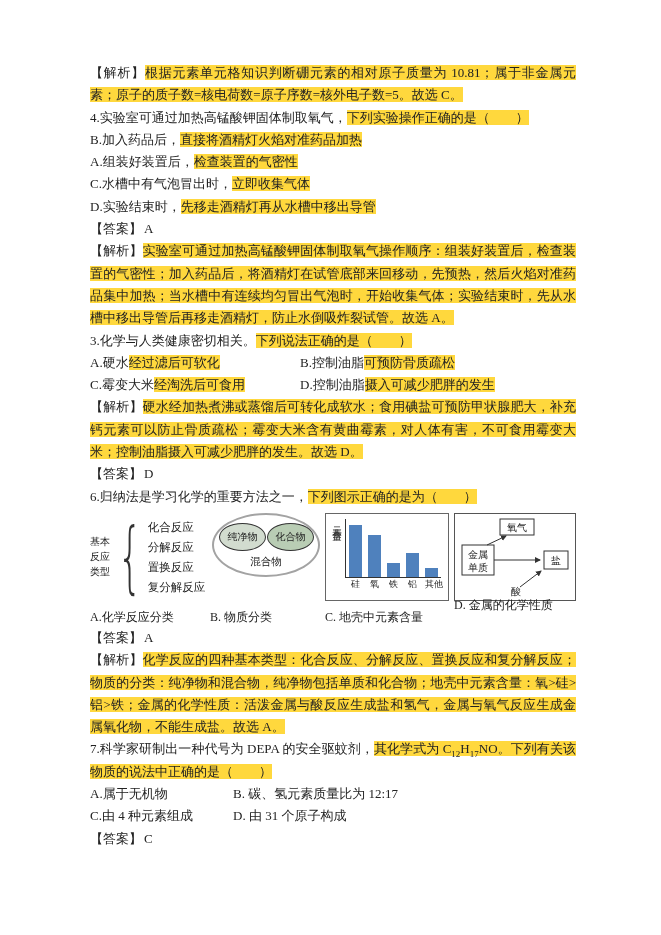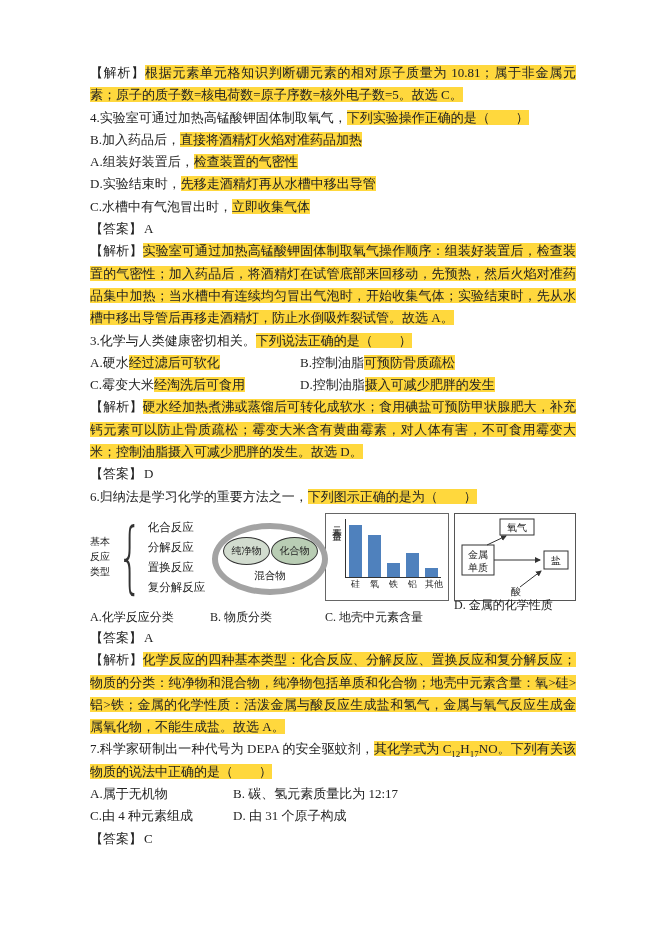--- a/index.html
+++ b/index.html
@@ -20,22 +20,22 @@
   .panel { display:flex; flex-direction:column; }
   .caption { font-size:12px; line-height:14px; margin-top:9px; white-space:nowrap; }
 
   .pA-body { display:flex; align-items:center; height:88px; }
   .pA-side { font-size:10px; line-height:15px; }
   .pA-brace { font-family:"DejaVu Sans",sans-serif; font-size:78px; font-weight:200;
               line-height:80px; transform:scaleX(0.5); margin:0 -7px 0 -5px; color:#333; }
   .pA-items { font-size:11.5px; line-height:20px; white-space:nowrap; }
 
   .pB-body { position:relative; width:110px; height:88px; }
-  .pB-outer { position:absolute; left:2px; top:10px; width:104px; height:60px;
-              border:6px solid #a3a3a3; border-radius:50%; }
+  .pB-outer { position:absolute; left:2px; top:0; width:104px; height:60px;
+              border:2px solid #a3a3a3; border-radius:50%; }
   .pB-inner { position:absolute; width:45px; height:26px; border:1px solid #333;
               border-radius:50%; font-size:10px; line-height:26px; text-align:center; }
   .pB-left  { left:5px;  top:8px; background:#d2dccf; }
   .pB-right { left:53px; top:8px; background:#b9cdb4; }
   .pB-outer-label { position:absolute; left:0; right:0; bottom:6px; text-align:center; font-size:10.5px; }
 
   .pC-body { display:flex; width:124px; height:88px; border:1px solid #666;
              padding:5px 3px 3px 4px; box-sizing:border-box; }
   .pC-ylab { writing-mode:vertical-rl; text-orientation:upright; font-size:9.5px;
              letter-spacing:2px; margin-right:2px; color:#333; }
@@ -52,22 +52,22 @@
 </head>
 <body>
 
 <div class="page">
 
   <p class="para"><span>【解析】</span><span class="hl">根据元素单元格知识判断硼元素的相对原子质量为 10.81；属于非金属元素；原子的质子数=核电荷数=原子序数=核外电子数=5。故选 C。</span></p>
 
   <p class="para"><span>4.实验室可通过加热高锰酸钾固体制取氧气，</span><span class="hl">下列实验操作正确的是（　　）</span></p>
   <p class="para"><span>B.加入药品后，</span><span class="hl">直接将酒精灯火焰对准药品加热</span></p>
   <p class="para"><span>A.组装好装置后，</span><span class="hl">检查装置的气密性</span></p>
+  <p class="para"><span>C.水槽中有气泡冒出时，</span><span class="hl">立即收集气体</span></p>
   <p class="para"><span>D.实验结束时，</span><span class="hl">先移走酒精灯再从水槽中移出导管</span></p>
-  <p class="para"><span>C.水槽中有气泡冒出时，</span><span class="hl">立即收集气体</span></p>
   <p class="para"><span>【答案】</span><span class="ans">A</span></p>
   <p class="para"><span>【解析】</span><span class="hl">实验室可通过加热高锰酸钾固体制取氧气操作顺序：组装好装置后，检查装置的气密性；加入药品后，将酒精灯在试管底部来回移动，先预热，然后火焰对准药品集中加热；当水槽中有连续均匀冒出气泡时，开始收集气体；实验结束时，先从水槽中移出导管后再移走酒精灯，防止水倒吸炸裂试管。故选 A。</span></p>
 
   <p class="para"><span>3.化学与人类健康密切相关。</span><span class="hl">下列说法正确的是（　　）</span></p>
   <div class="para optrow">
     <span class="q5col"><span>A.硬水</span><span class="hl">经过滤后可软化</span></span>
     <span><span>B.控制油脂</span><span class="hl">可预防骨质疏松</span></span>
   </div>
   <div class="para optrow">
     <span class="q5col"><span>C.霉变大米</span><span class="hl">经淘洗后可食用</span></span>

